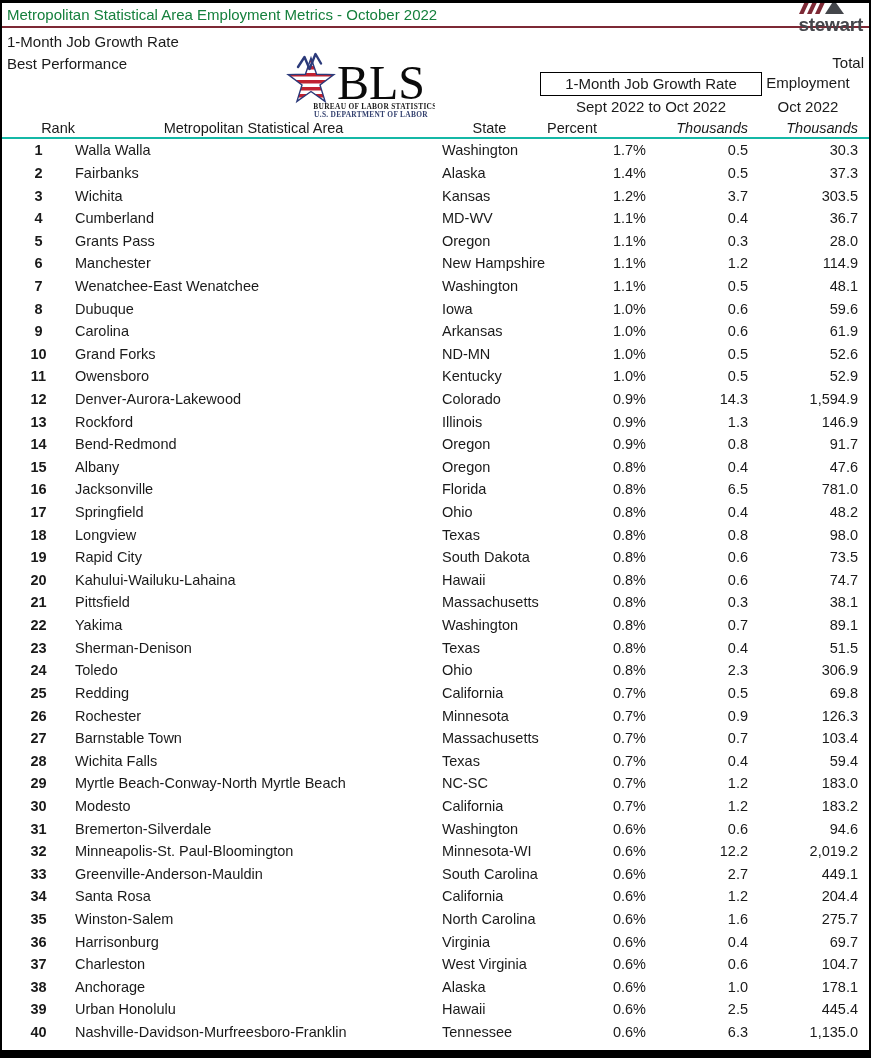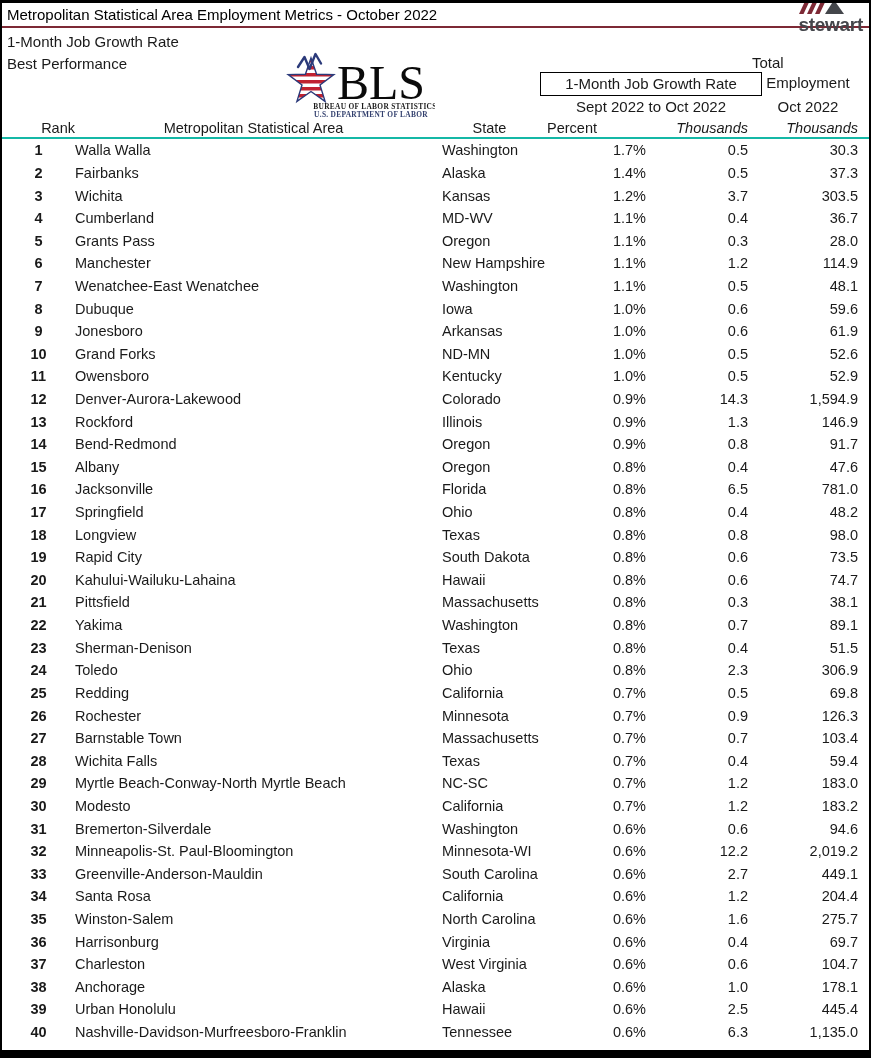--- a/index.html
+++ b/index.html
@@ -9,35 +9,35 @@
     position:relative; width:871px; height:1058px;
     border:2px solid #000; border-top-width:3px; border-bottom-width:8px;
     background:#fff; overflow:hidden;
   }
   
   .title-bar {
     height:25px; border-bottom:2px solid #7d2935;
     display:flex; align-items:center; justify-content:space-between;
     padding:0 6px 0 5px;
   }
-  .page-title { font-size:15px; color:#000000; white-space:nowrap; }
+  .page-title { font-size:15px; color:#15803d; white-space:nowrap; }
   .stewart-logo { display:flex; align-items:flex-start; gap:1px;flex-direction:column; }
   .stewart-logo svg { display:block; }
   .stewart-word { font-size:19px; font-weight:600; color:#44464b; letter-spacing:-0.3px; line-height:17px; }
   
   .header-area { position:relative; height:111px; border-bottom:2px solid #14b8a6; }
   .subtitle-1 { position:absolute; left:5px; top:5px;  font-size:15px; }
   .subtitle-2 { position:absolute; left:5px; top:27px; font-size:15px; }
   .bls-logo { position:absolute; left:283px; top:24px; width:150px; height:66px; }
   .boxed-header {
     position:absolute; left:538px; top:44px; width:222px; height:24px;
     border:1px solid #000; font-size:15px; text-align:center; line-height:22px;
   }
   .period-line { position:absolute; left:538px; top:70px; width:222px; font-size:15px; text-align:center; }
-  .total-line-1 { position:absolute; left:750px; top:26px; width:112px; font-size:15px; text-align:left; }
+  .total-line-1 { position:absolute; left:750px; top:26px; width:112px; font-size:15px; text-align:right; }
   .total-line-2 { position:absolute; left:750px; top:46px; width:112px; font-size:15px; text-align:center; }
   .total-line-3 { position:absolute; left:750px; top:70px; width:112px; font-size:15px; text-align:center; }
   .col-headers {
     position:absolute; left:0; bottom:1px; width:100%;
     display:grid; grid-template-columns:73px 357px 115px 105px 102px 110px;
     font-size:14.5px; align-items:end;
   }
   .col-headers .h-rank  { text-align:right; }
   .col-headers .h-msa   { text-align:center; }
   .col-headers .h-state { text-align:center; }
@@ -169,21 +169,21 @@
       <div class="row">
         <div class="cell rank">8</div>
         <div class="cell msa">Dubuque</div>
         <div class="cell state">Iowa</div>
         <div class="cell percent">1.0%</div>
         <div class="cell thousands">0.6</div>
         <div class="cell total">59.6</div>
       </div>
       <div class="row">
         <div class="cell rank">9</div>
-        <div class="cell msa">Jonesboro</div>
+        <div class="cell msa">Carolina</div>
         <div class="cell state">Arkansas</div>
         <div class="cell percent">1.0%</div>
         <div class="cell thousands">0.6</div>
         <div class="cell total">61.9</div>
       </div>
       <div class="row">
         <div class="cell rank">10</div>
         <div class="cell msa">Grand Forks</div>
         <div class="cell state">ND-MN</div>
         <div class="cell percent">1.0%</div>

